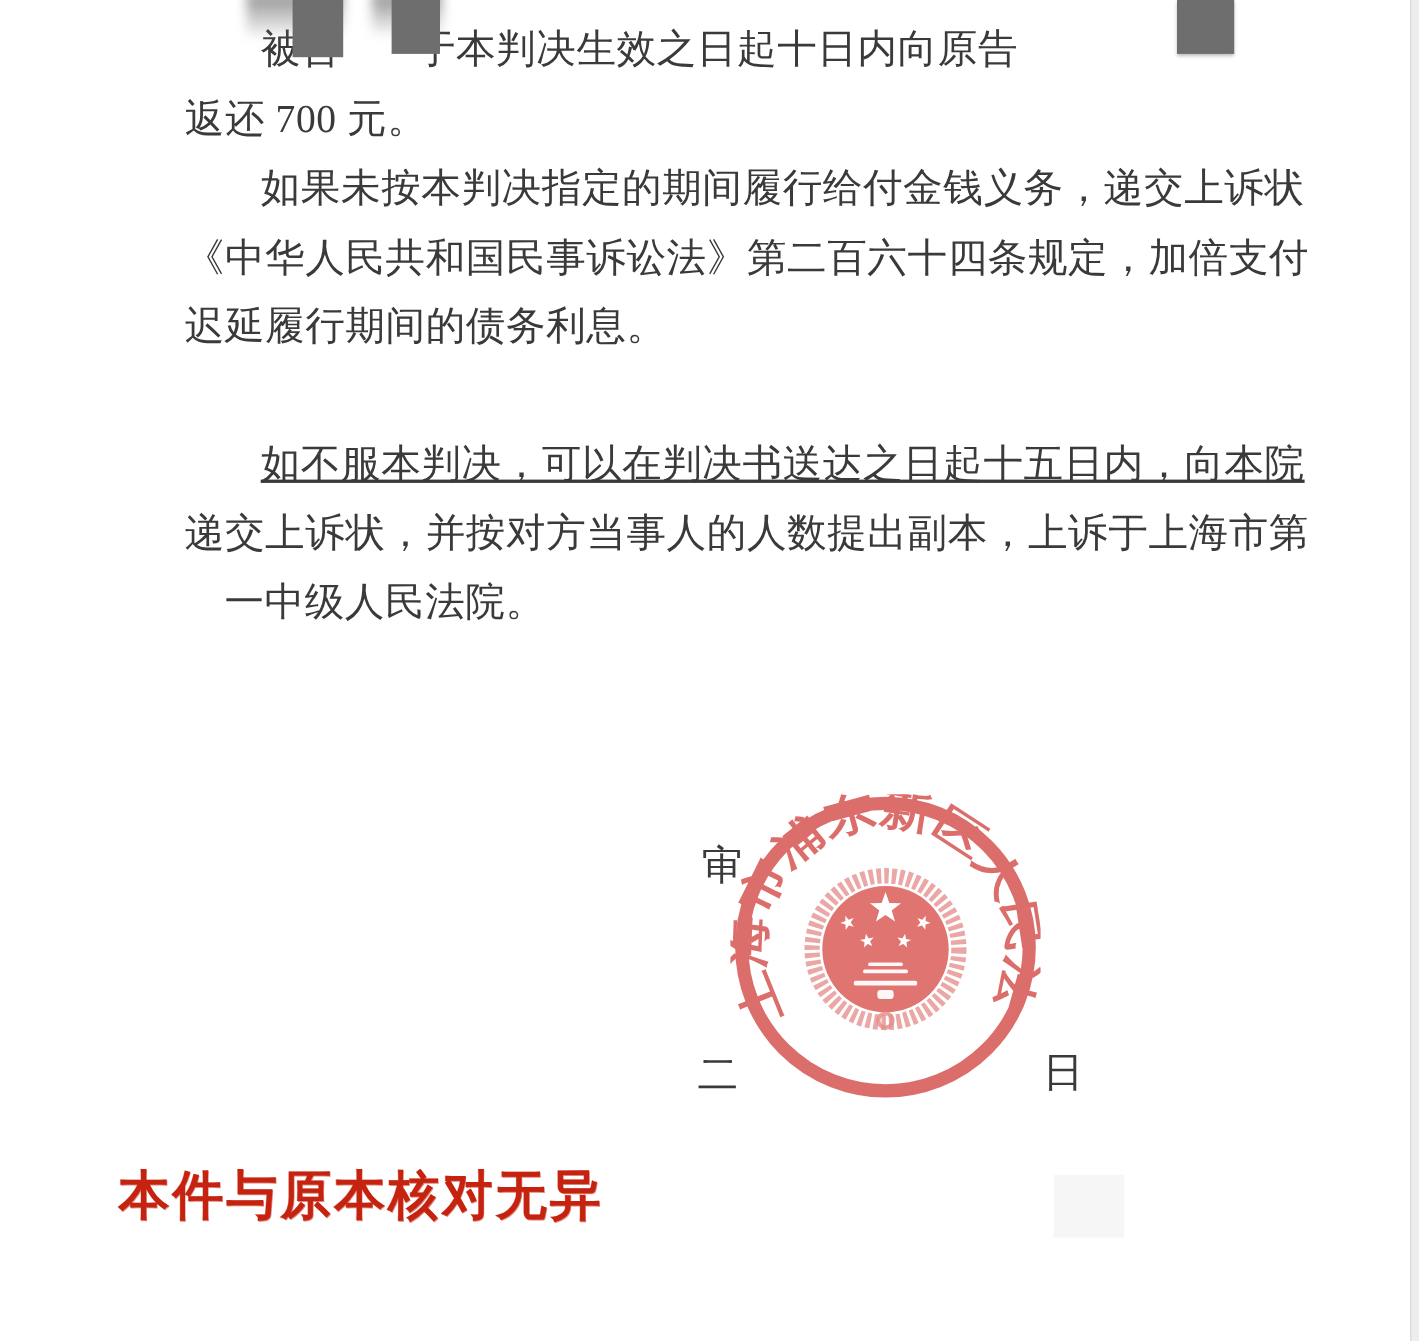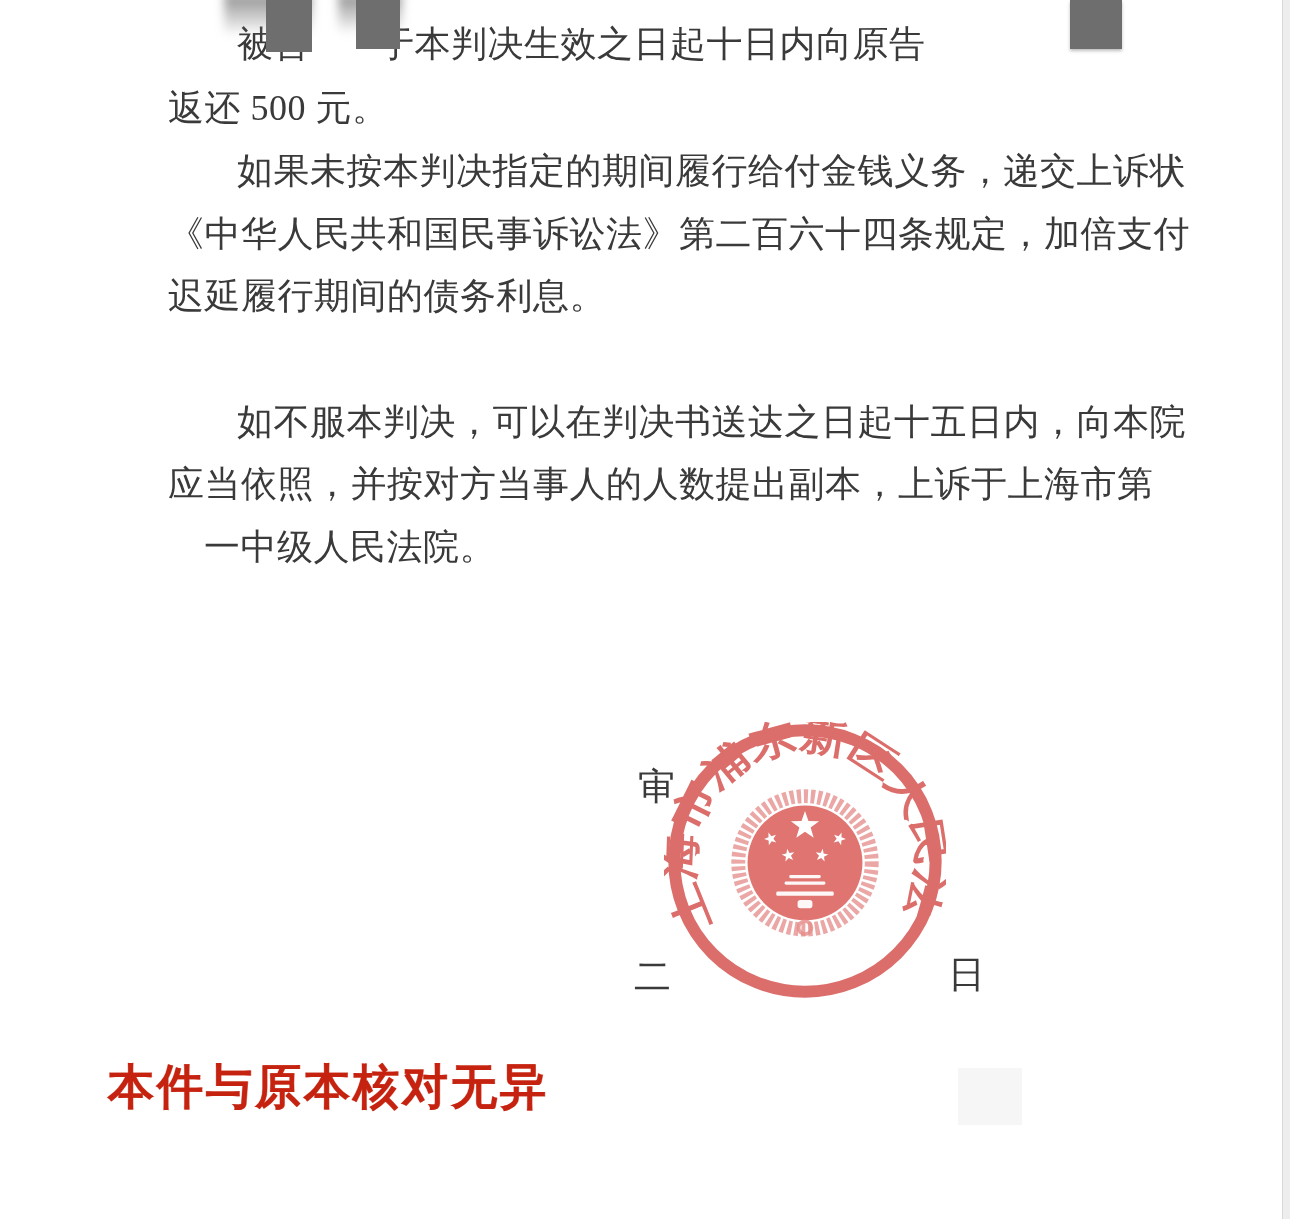--- a/index.html
+++ b/index.html
@@ -82,29 +82,29 @@
   }
 </style>
 </head>
 <body>
 
 <div id="page">
 
   <div class="doc-line" style="left:237px; top:20px;">
     <span>被告</span><span class="gap-spacer" style="width:68px;"></span><span>于本判决生效之日起十日内向原告</span>
   </div>
-  <div class="doc-line" style="left:168px; top:84px;">返还 500 元。</div>
+  <div class="doc-line" style="left:168px; top:84px;">返还 700 元。</div>
 
   <div class="doc-line" style="left:237px; top:147px;">如果未按本判决指定的期间履行给付金钱义务，递交上诉状</div>
   <div class="doc-line" style="left:168px; top:210px;">《中华人民共和国民事诉讼法》第二百六十四条规定，加倍支付</div>
   <div class="doc-line" style="left:168px; top:272px;">迟延履行期间的债务利息。</div>
 
 
-  <div class="doc-line" style="left:237px; top:398px;">如不服本判决，可以在判决书送达之日起十五日内，向本院</div>
-  <div class="doc-line" style="left:168px; top:460px;">应当依照，并按对方当事人的人数提出副本，上诉于上海市第</div>
+  <div class="doc-line" style="left:237px; top:398px;text-decoration:underline;">如不服本判决，可以在判决书送达之日起十五日内，向本院</div>
+  <div class="doc-line" style="left:168px; top:460px;">递交上诉状，并按对方当事人的人数提出副本，上诉于上海市第</div>
   <div class="doc-line" style="left:168px; top:523px;margin-left:36px;">一中级人民法院。</div>
 
   <div class="redaction-smudge" style="left:224px; top:-6px; width:88px; height:42px;"></div>
   <div class="redaction-box" style="left:266px; top:0px; width:46px; height:52px;"></div>
   <div class="redaction-smudge" style="left:338px; top:-6px; width:64px; height:40px;"></div>
   <div class="redaction-box" style="left:356px; top:0px; width:44px; height:49px;"></div>
 
   <div class="redaction-box" style="left:1070px; top:0px; width:52px; height:49px; box-shadow: 0 2px 3px rgba(110,110,110,0.45);"></div>
 
   <div class="sig-char" style="left:638px; top:762px;">审</div>

